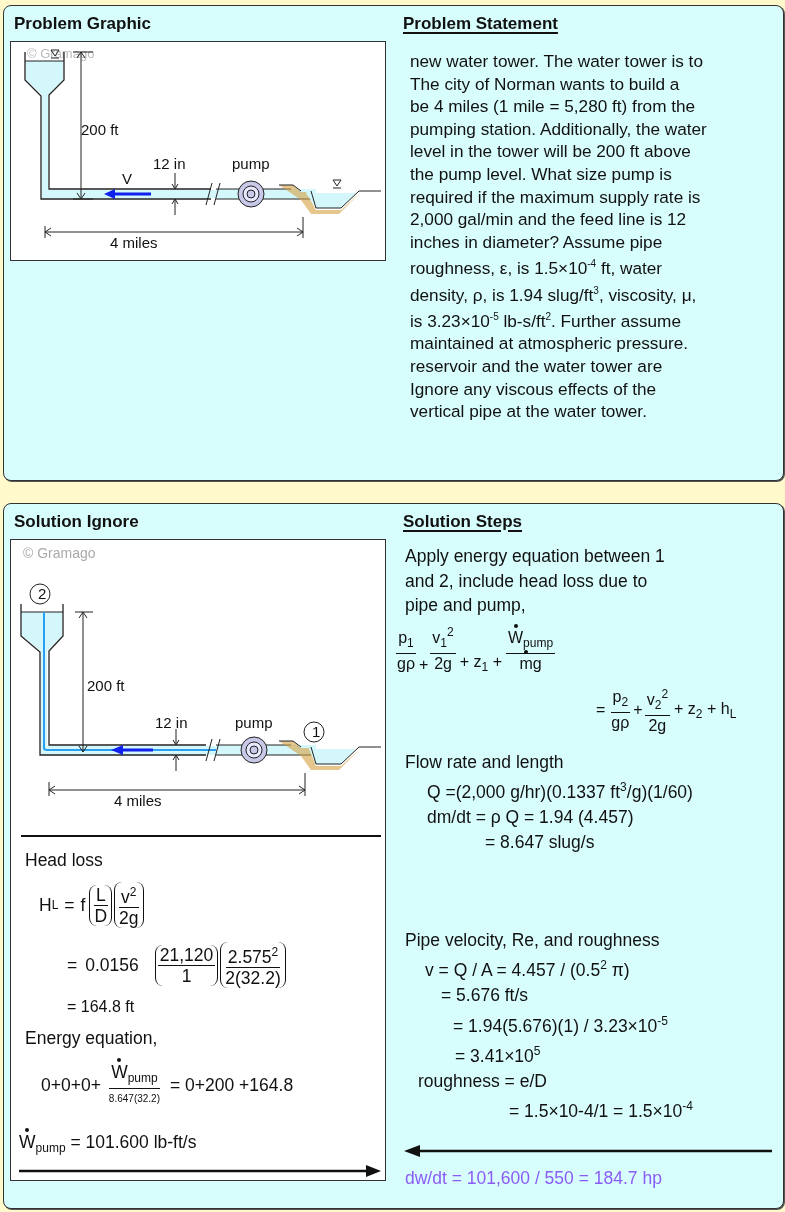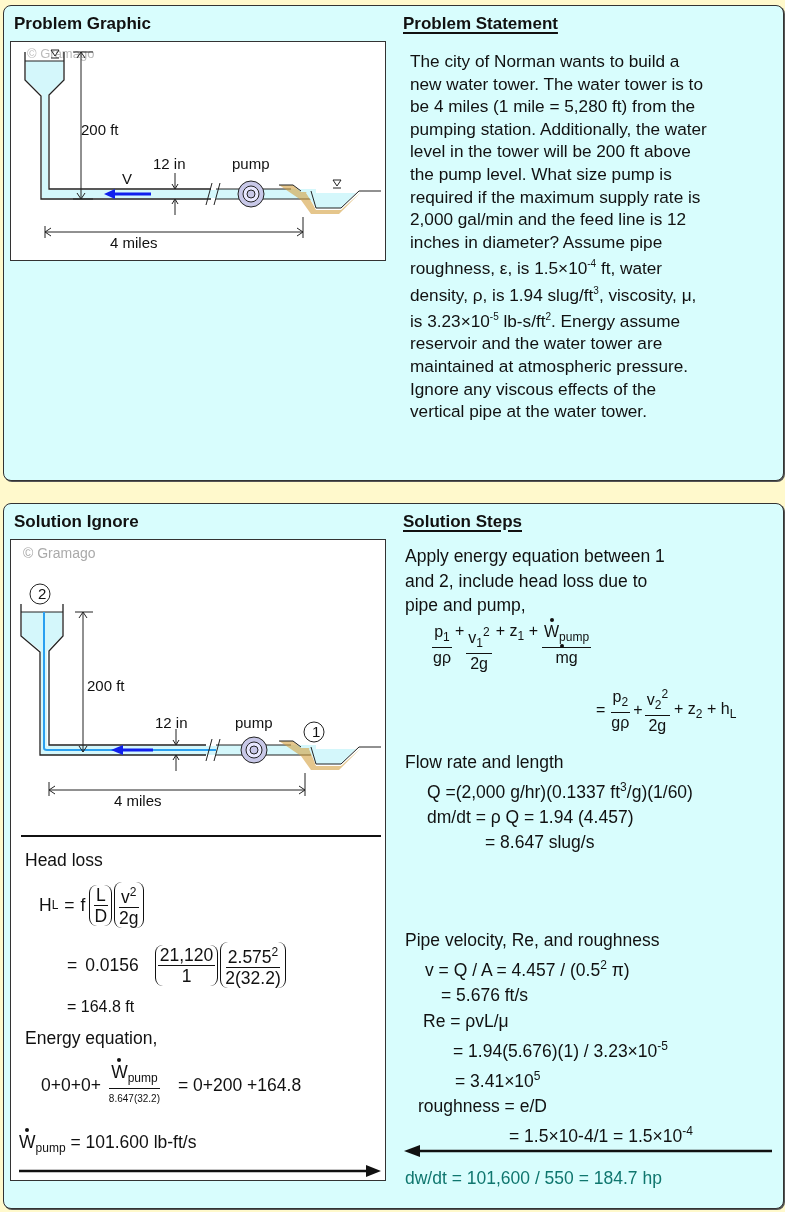--- a/index.html
+++ b/index.html
@@ -17,21 +17,21 @@
   .abs { position:absolute; white-space:nowrap; }
   .t { font-size:17.5px; }
   .frac { display:inline-flex; flex-direction:column; align-items:center; vertical-align:middle; }
   .frac .num { border-bottom:1.5px solid #111; padding:0 2px; line-height:20px; }
   .frac .den { line-height:20px; padding:0 2px; }
   .sub { font-size:12px; vertical-align:-4px; }
   .sup { font-size:12px; vertical-align:7px; }
   .dotw { position:relative; display:inline-block; }
   .dotw::before { content:""; position:absolute; left:50%; top:-4px; width:4px; height:4px; margin-left:-2px;
                   background:#111; border-radius:50%; }
-  .red { color:#0f766e;text-align:center; }
+  .red { color:#8b5cf6;text-align:center; }
   .paren { display:inline-block; border:1.5px solid #111; border-top:none; border-bottom:none; border-radius:8px;
            padding:0 2px; vertical-align:middle; }
 </style>
 </head>
 <body>
 
 <div id="top-panel" class="panel">
   <div class="heading" style="left:10px;top:8px;">Problem Graphic</div>
   <div class="heading ul" style="left:399px;top:8px;">Problem Statement</div>
 
@@ -85,34 +85,34 @@
       <path d="M40 186 L34 190 L40 194 M286 186 L292 190 L286 194" fill="none" stroke="#222"></path>
     </svg>
     <span class="abs" style="left:70px;top:79px;font-size:15px;">200 ft</span>
     <span class="abs" style="left:142px;top:113px;font-size:15px;">12 in</span>
     <span class="abs" style="left:221px;top:113px;font-size:15px;">pump</span>
     <span class="abs" style="left:111px;top:128px;font-size:15px;">V</span>
     <span class="abs" style="left:99px;top:192px;font-size:15px;">4 miles</span>
   </div>
 
   <div class="stmt">
+    <div>new water tower. The water tower is to</div>
     <div>The city of Norman wants to build a</div>
-    <div>new water tower. The water tower is to</div>
     <div>be 4 miles (1 mile = 5,280 ft) from the</div>
     <div>pumping station. Additionally, the water</div>
     <div>level in the tower will be 200 ft above</div>
     <div>the pump level. What size pump is</div>
     <div>required if the maximum supply rate is</div>
     <div>2,000 gal/min and the feed line is 12</div>
     <div>inches in diameter? Assume pipe</div>
     <div><span>roughness, ε, is 1.5×10</span><sup>-4</sup><span> ft, water</span></div>
     <div><span>density, ρ, is 1.94 slug/ft</span><sup>3</sup><span>, viscosity, μ,</span></div>
-    <div><span>is 3.23×10</span><sup>-5</sup><span> lb-s/ft</span><sup>2</sup><span>. Energy assume</span></div>
+    <div><span>is 3.23×10</span><sup>-5</sup><span> lb-s/ft</span><sup>2</sup><span>. Further assume</span></div>
+    <div>maintained at atmospheric pressure.</div>
     <div>reservoir and the water tower are</div>
-    <div>maintained at atmospheric pressure.</div>
     <div>Ignore any viscous effects of the</div>
     <div>vertical pipe at the water tower.</div>
   </div>
 </div>
 
 <div id="bot-panel" class="panel">
   <div class="heading" style="left:10px;top:8px;">Solution Ignore</div>
   <div class="heading ul" style="left:399px;top:8px;">Solution Steps</div>
 
   <div class="graphic-box" style="left:6px;top:35px;width:374px;height:640px;">
@@ -199,34 +199,34 @@
           </span></span>
     </div>
     <span class="abs" style="left:56px;top:458px;font-size:16px;">= 164.8 ft</span>
     <span class="abs t" style="left:14px;top:488px;">Energy equation,</span>
     <div class="abs t" style="left:30px;top:522px;display:flex;align-items:center;">
       <span>0+0+0+</span>
       <span class="frac" style="margin-left:6px;">
           <span class="num"><span class="dotw">W</span><span class="sub">pump</span></span>
           <span class="den" style="font-size:10px;">8.647(32.2)</span>
         </span>
-      <span style="margin-left:16px;">= 0+200 +164.8</span>
+      <span style="margin-left:8px;">= 0+200 +164.8</span>
     </div>
     <div class="abs t" style="left:8px;top:592px;text-align:right;">
       <span class="dotw">W</span><span class="sub">pump</span>
       <span>= 101.600 lb-ft/s</span>
     </div>
   </div>
 
   <div class="abs t" style="left:401px;top:40px;line-height:24.5px;">
     <div>Apply energy equation between 1</div>
     <div>and 2, include head loss due to</div>
     <div>pipe and pump,</div>
   </div>
-  <div class="abs" style="left:427px;top:118px;font-size:16px;display:flex;align-items:flex-start;">
+  <div class="abs" style="left:391px;top:118px;font-size:16px;display:flex;align-items:flex-end;">
     <span class="frac">
         <span class="num">p<span class="sub">1</span></span>
         <span class="den">gρ</span>
       </span>
     <span style="margin:0 2px;">+</span>
     <span class="frac">
         <span class="num">v<span class="sub">1</span><span class="sup">2</span></span>
         <span class="den">2g</span>
       </span>
     <span style="margin:0 4px;">+ z<span class="sub">1</span> +</span>
@@ -253,21 +253,20 @@
     <div>Flow rate and length</div>
     <div style="padding-left:22px;"><span>Q =(2,000 g/hr)(0.1337 ft</span><span class="sup">3</span><span>/g)(1/60)</span></div>
     <div style="padding-left:22px;">dm/dt = ρ Q = 1.94 (4.457)</div>
     <div style="padding-left:80px;">= 8.647 slug/s</div>
   </div>
 
   <div class="abs t" style="left:401px;top:424px;line-height:25.2px;">
     <div>Pipe velocity, Re, and roughness</div>
     <div style="padding-left:20px;"><span>v = Q / A = 4.457 / (0.5</span><span class="sup">2</span><span> π)</span></div>
     <div style="padding-left:36px;">= 5.676 ft/s</div>
-    <div style="padding-left:18px;">Re = ρvL/μ</div>
     <div style="padding-left:48px;"><span>= 1.94(5.676)(1) / 3.23×10</span><span class="sup">-5</span></div>
     <div style="padding-left:50px;"><span>= 3.41×10</span><span class="sup">5</span></div>
     <div style="padding-left:13px;">roughness = e/D</div>
     <div style="padding-left:104px;"><span>= 1.5×10-4/1 = 1.5×10</span><span class="sup">-4</span></div>
   </div>
 
   <svg class="abs" style="left:400px;top:640px;" width="372" height="14">
     <line x1="14" y1="7" x2="368" y2="7" stroke="#111" stroke-width="2.5"></line>
     <path d="M0 7 L16 1 L16 13 Z" fill="#111"></path>
   </svg>

